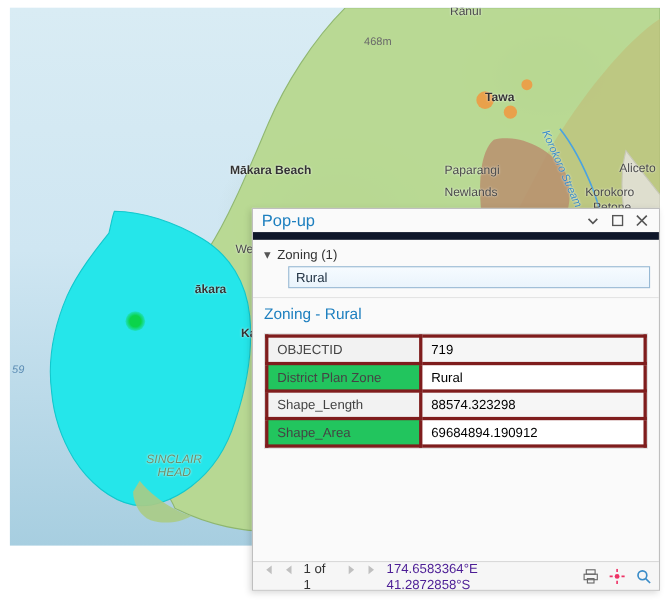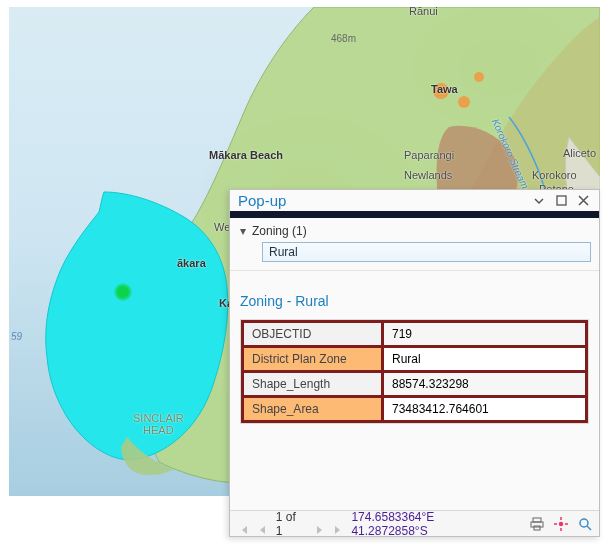--- a/index.html
+++ b/index.html
@@ -32,34 +32,34 @@
   .popup-hdr { display:flex; align-items:center; height:28px; padding:0 6px 0 8px; border-bottom:7px solid #0f172a; background:#fafafa; }
   .popup-title { color:#1d7fbf; font-size:15px; flex:1; }
   .hdr-btn { width:20px; height:20px; margin-left:2px; display:flex; align-items:center; justify-content:center; color:#555; cursor:pointer; }
 
   .tree { padding:6px 8px 8px 8px; font-size:12px; color:#333; }
   .tree-row { display:flex; align-items:center; gap:4px; }
   .tree-caret { width:10px; text-align:center; color:#555; cursor:pointer; }
   .tree-sub { margin:4px 0 0 24px; }
   .tree-item { border:1px solid #97b9d4; background:linear-gradient(#f6fbff,#eaf4fc); padding:2px 6px; color:#234; }
 
-  .section-title { color:#1d7fbf; font-size:14px; padding:22px 10px 6px 10px; border-top:1px solid #e4e4e4; }
+  .section-title { color:#1d7fbf; font-size:14px; padding:6px 10px 6px 10px; border-top:1px solid #e4e4e4; }
 
   .tablewrap { margin:4px 10px 0 10px; border:1px solid #dcdcdc; }
   table.attrs { width:100%; border-collapse:collapse; font-size:12px; }
   table.attrs td { border:3px solid #7f1d1d; padding:4px 8px; }
-  table.attrs tr td:first-child { width:140px; background:#fdba74; color:#444; }
+  table.attrs tr td:first-child { width:140px; background:#22c55e; color:#444; }
   table.attrs tr:nth-child(odd) td:first-child { background:#f2f2f2; }
   table.attrs tr td:last-child { background:#fff;margin-top:34px; }
   table.attrs tr:nth-child(odd) td:last-child { background:#f6f6f6; }
 
   .popup-body { flex:1; overflow:auto; }
 
   .statusbar { height:26px; border-top:1px solid #d9d9d9; display:flex; align-items:center; padding:0 6px; gap:6px; background:#f6f6f6; font-size:12px; color:#444; }
-  .sb-nav { display:flex; align-items:flex-end; gap:2px; }
+  .sb-nav { display:flex; align-items:flex-start; gap:2px; }
   .sb-btn { width:16px; height:16px; display:flex; align-items:center; justify-content:center; color:#6a6a6a; cursor:pointer; }
   .sb-btn.disabled { color:#c0c0c0; cursor:default; }
   .sb-count { margin:0 4px; color:#333; }
   .sb-coord { margin-left:auto; color:#4c1d95; }
   .sb-icons { display:flex; align-items:center; gap:8px; margin-left:10px; }
   .sb-icon { width:16px; height:16px; display:flex; align-items:center; justify-content:center; cursor:pointer; color:#5a5a5a; }
 
   
   .popup-body::-webkit-scrollbar { width:14px; height:14px; }
   .popup-body::-webkit-scrollbar-thumb { background:#d0d0d0; border:3px solid #f2f2f2; border-radius:8px; }
@@ -91,31 +91,31 @@
 
         <path d="M 560 130 C 575 150 591 170 591 170 L 591 260 C 580 250 568 230 562 205 C 555 175 555 150 560 130 Z" fill="#dedece" stroke="#c8c8b8"></path>
 
         <path d="M 500 110 C 512 125 522 145 530 165 C 536 180 540 198 544 215" fill="none" stroke="#4aa3e0" stroke-width="1.5"></path>
       </svg>
     </div>
 
     <div class="sel-dot"></div>
 
     <span class="place" style="left:400px; top:-2px;">Rānui</span>
-    <span class="place" style="left:422px; top:76px;"><b>Tawa</b></span>
+    <span class="place" style="left:432px; top:76px;"><b>Tawa</b></span>
     <span class="place" style="left:200px; top:142px;"><b>Mākara Beach</b></span>
     <span class="place" style="left:395px; top:142px;">Paparangi</span>
     <span class="place" style="left:395px; top:162px;">Newlands</span>
     <span class="place" style="left:523px; top:162px;">Korokoro</span>
     <span class="place" style="left:530px; top:176px;">Petone</span>
     <span class="place" style="left:554px; top:140px;text-align:center;">Aliceto</span>
     <span class="place" style="left:205px; top:214px;">Wel</span>
     <span class="place" style="left:168px; top:250px;"><b>ākara</b></span>
     <span class="place" style="left:210px; top:290px;"><b>Ka</b></span>
-    <span class="place" style="left:124px; top:406px; color:#6f8f6a; line-height:1.05; text-align:center;">SINCLAIR<br>HEAD</span>
+    <span class="place" style="left:124px; top:406px; font-style:italic; color:#6f8f6a; line-height:1.05; text-align:center;">SINCLAIR<br>HEAD</span>
     <span class="place" style="left:491px; top:110px; color:#3a8cc8; font-style:italic; transform:rotate(66deg); transform-origin:left top; font-size:10px;">Korokoro Stream</span>
 
     <span class="elev" style="left:322px; top:26px;">468m</span>
     <span class="depth" style="left:2px; top:324px;">59</span>
   </div>
 
   <div class="popup">
     <div class="popup-hdr">
       <span class="popup-title">Pop-up</span>
       <span class="hdr-btn" title="collapse">
@@ -158,21 +158,21 @@
           <tr>
             <td>District Plan Zone</td>
             <td>Rural</td>
           </tr>
           <tr>
             <td>Shape_Length</td>
             <td>88574.323298</td>
           </tr>
           <tr>
             <td>Shape_Area</td>
-            <td>73483412.764601</td>
+            <td>69684894.190912</td>
           </tr>
         </tbody>
           </table>
       </div>
       <div style="height:60px"></div>
     </div>
 
     <div class="statusbar">
       <div class="sb-nav">
         <span class="sb-btn disabled">

